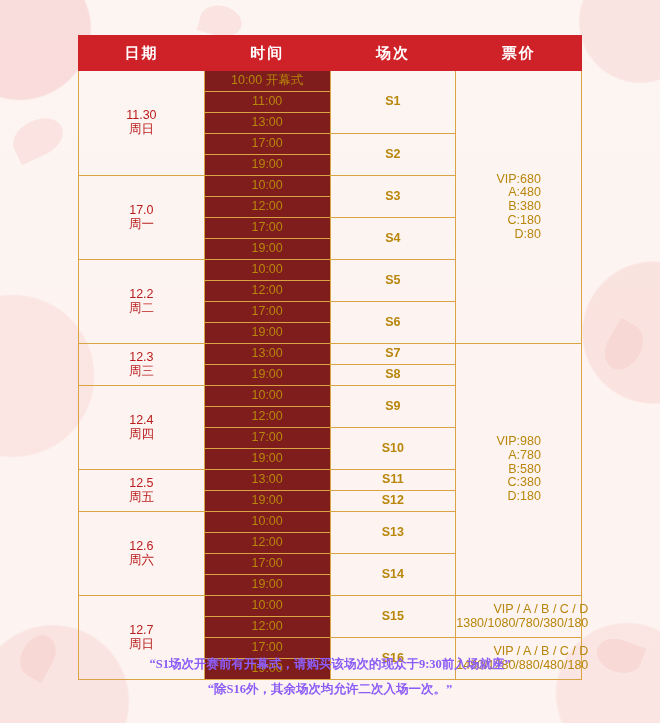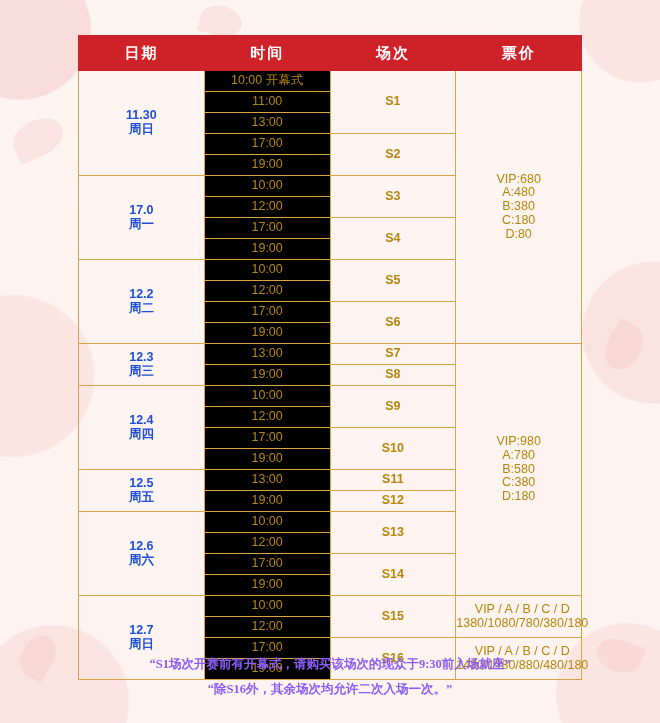--- a/index.html
+++ b/index.html
@@ -65,45 +65,45 @@
     border: 1px solid #cf2128;
     letter-spacing: 2px;
   }
   td.date-cell {
     width: 66px;
     font-size: 13px;
     color: #c0392b;
     line-height: 1.5;
     font-weight: normal;
   }
-  td.date-cell .d1, td.date-cell .d2 { display: block; color: #1d4ed8; font-weight: bold; }
+  td.date-cell .d1, td.date-cell .d2 { display: block; color: #b91c1c; }
   td.time-cell {
     width: 136px;
     height: 20px;
     font-size: 12.5px;
     color: #bf8e2e;
   }
-  td.time-cell.shade { background: #000000; }
+  td.time-cell.shade { background: #7f1d1d; }
   td.session-cell {
     width: 58px;
     font-size: 12.5px;
     color: #bf8e2e;
     font-weight: bold;
   }
   td.price-cell {
     width: 244px;
     font-size: 13px;
     color: #bf8e2e;
     line-height: 1.75;
     text-align: center;
   }
   td.price-cell .pline { display: block; }
   .price-block {
     display: inline-block;
-    text-align: center;
+    text-align: right;
   }
   .price-two-line { line-height: 1.6; font-size: 12.5px; }
   .notes {
     position: absolute;
     left: 0;
     right: 0;
     top: 652px;
     text-align: center;
     color: #8b5cf6;
     font-size: 12.5px;

